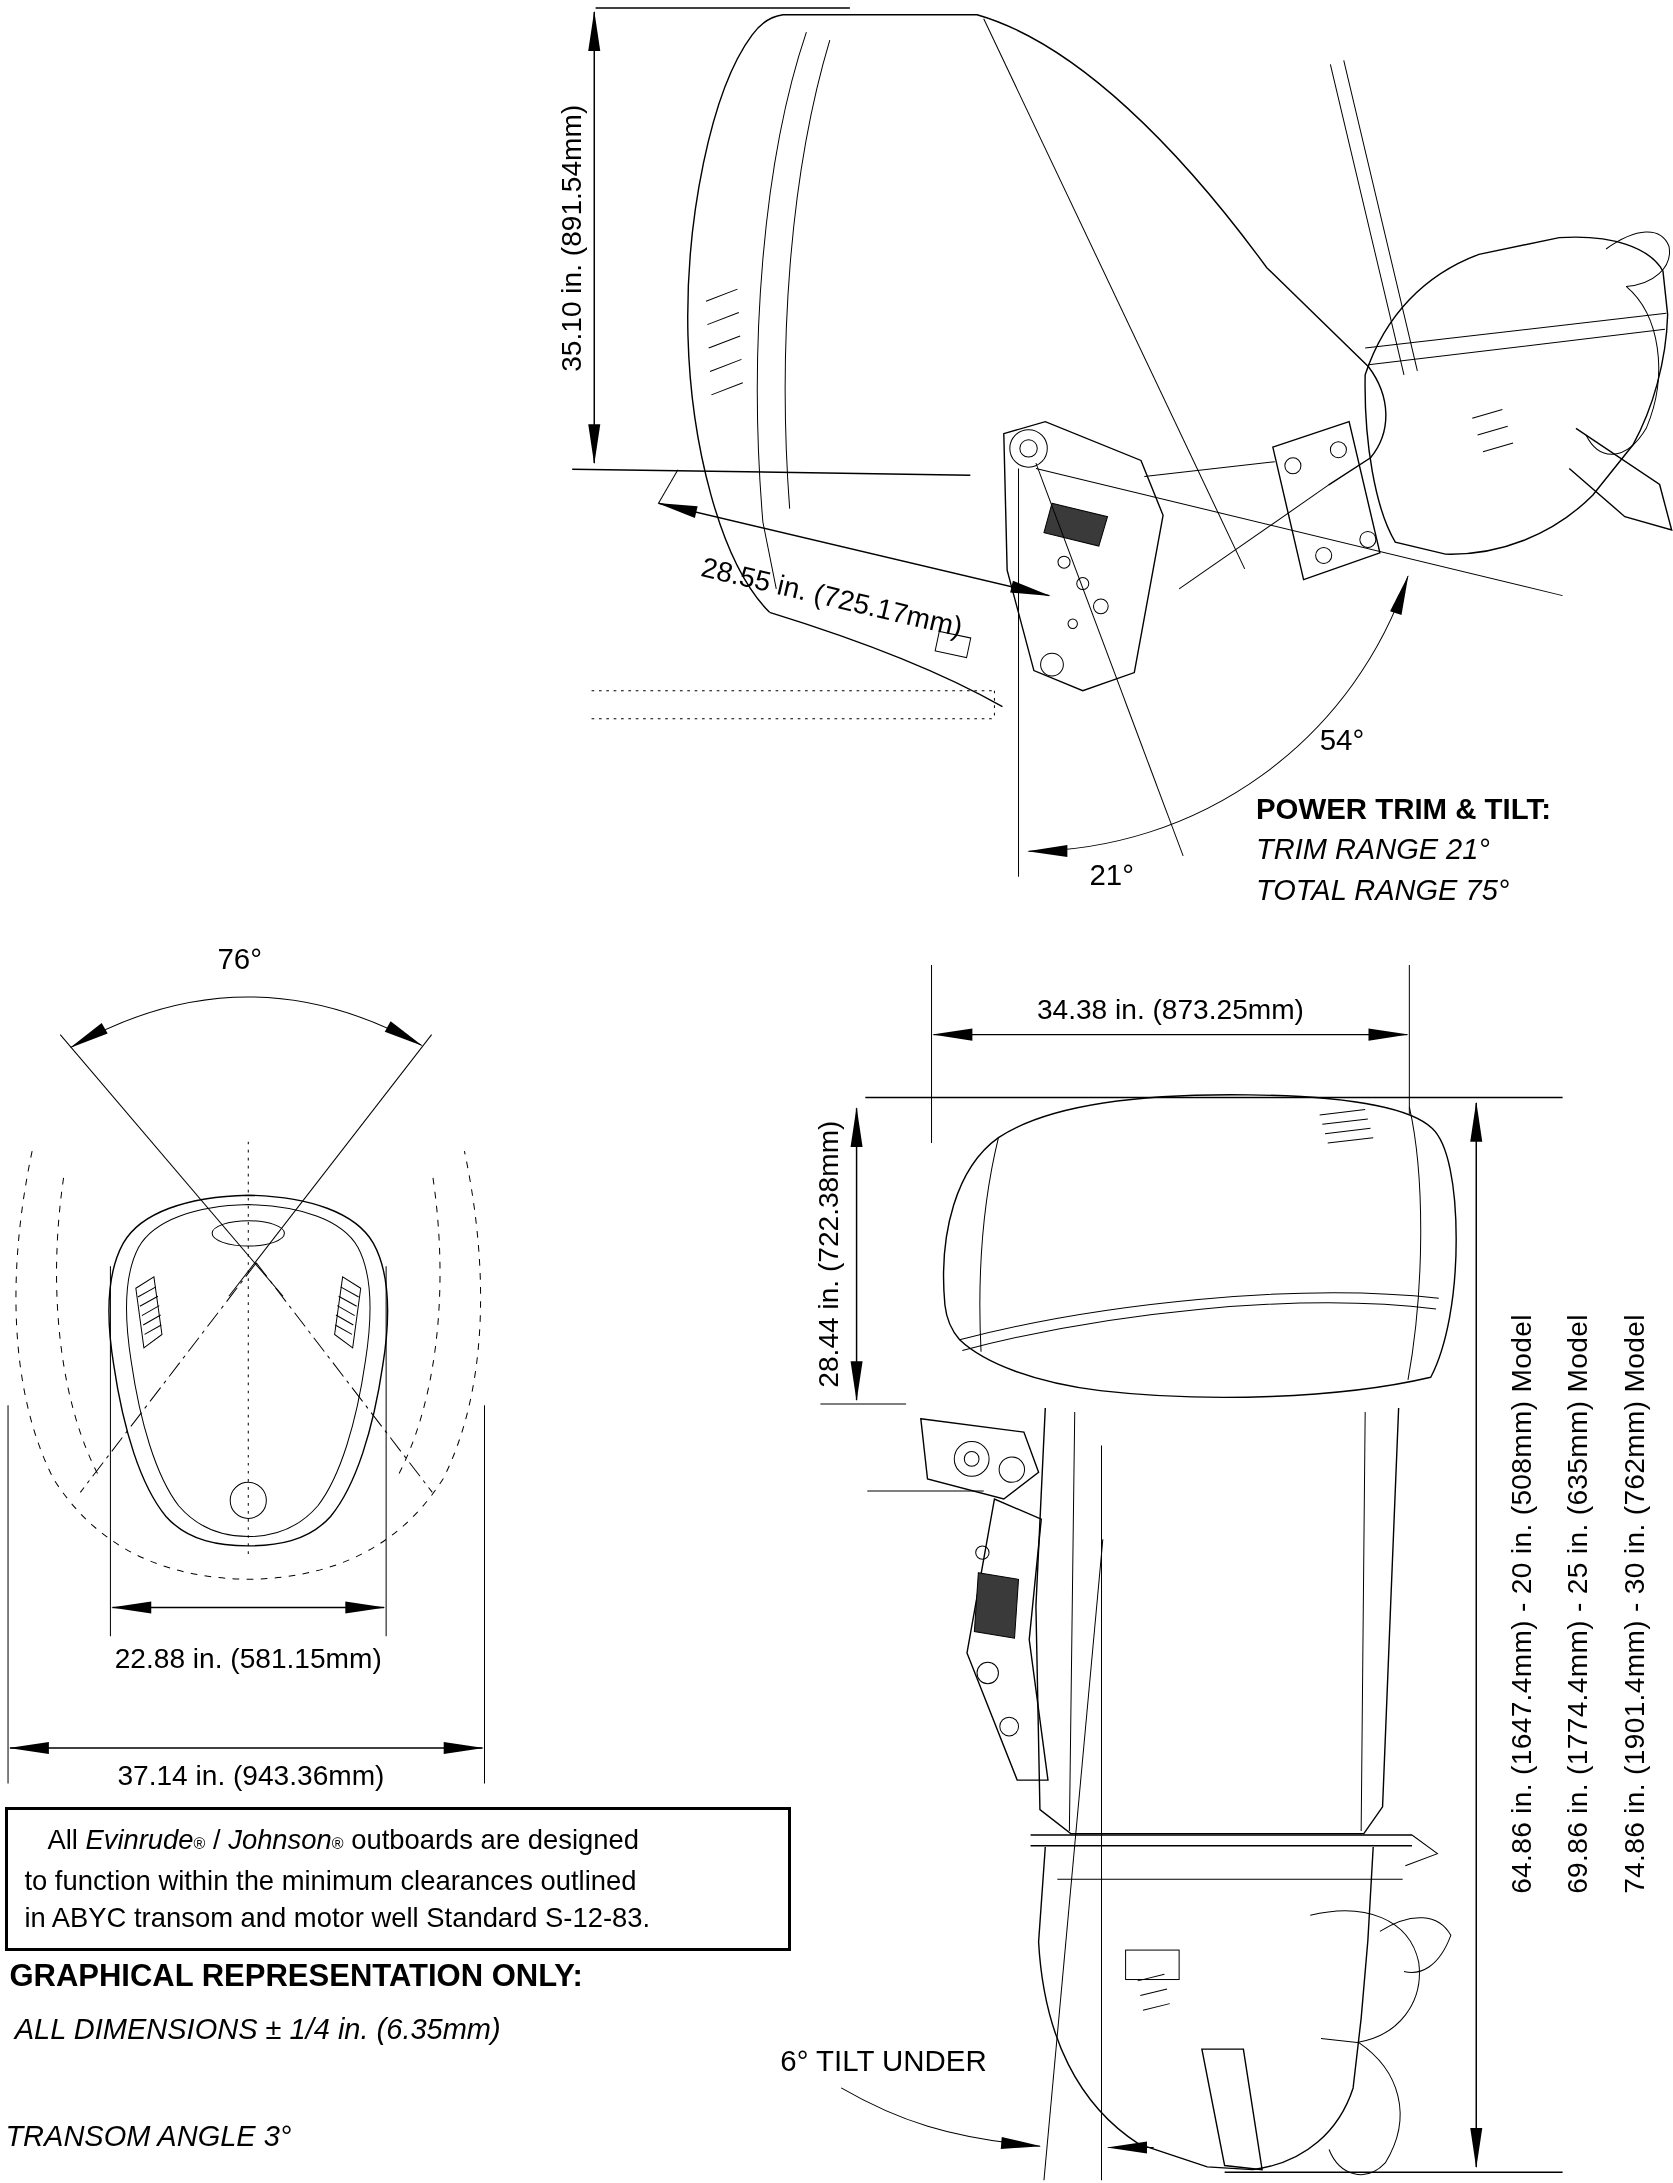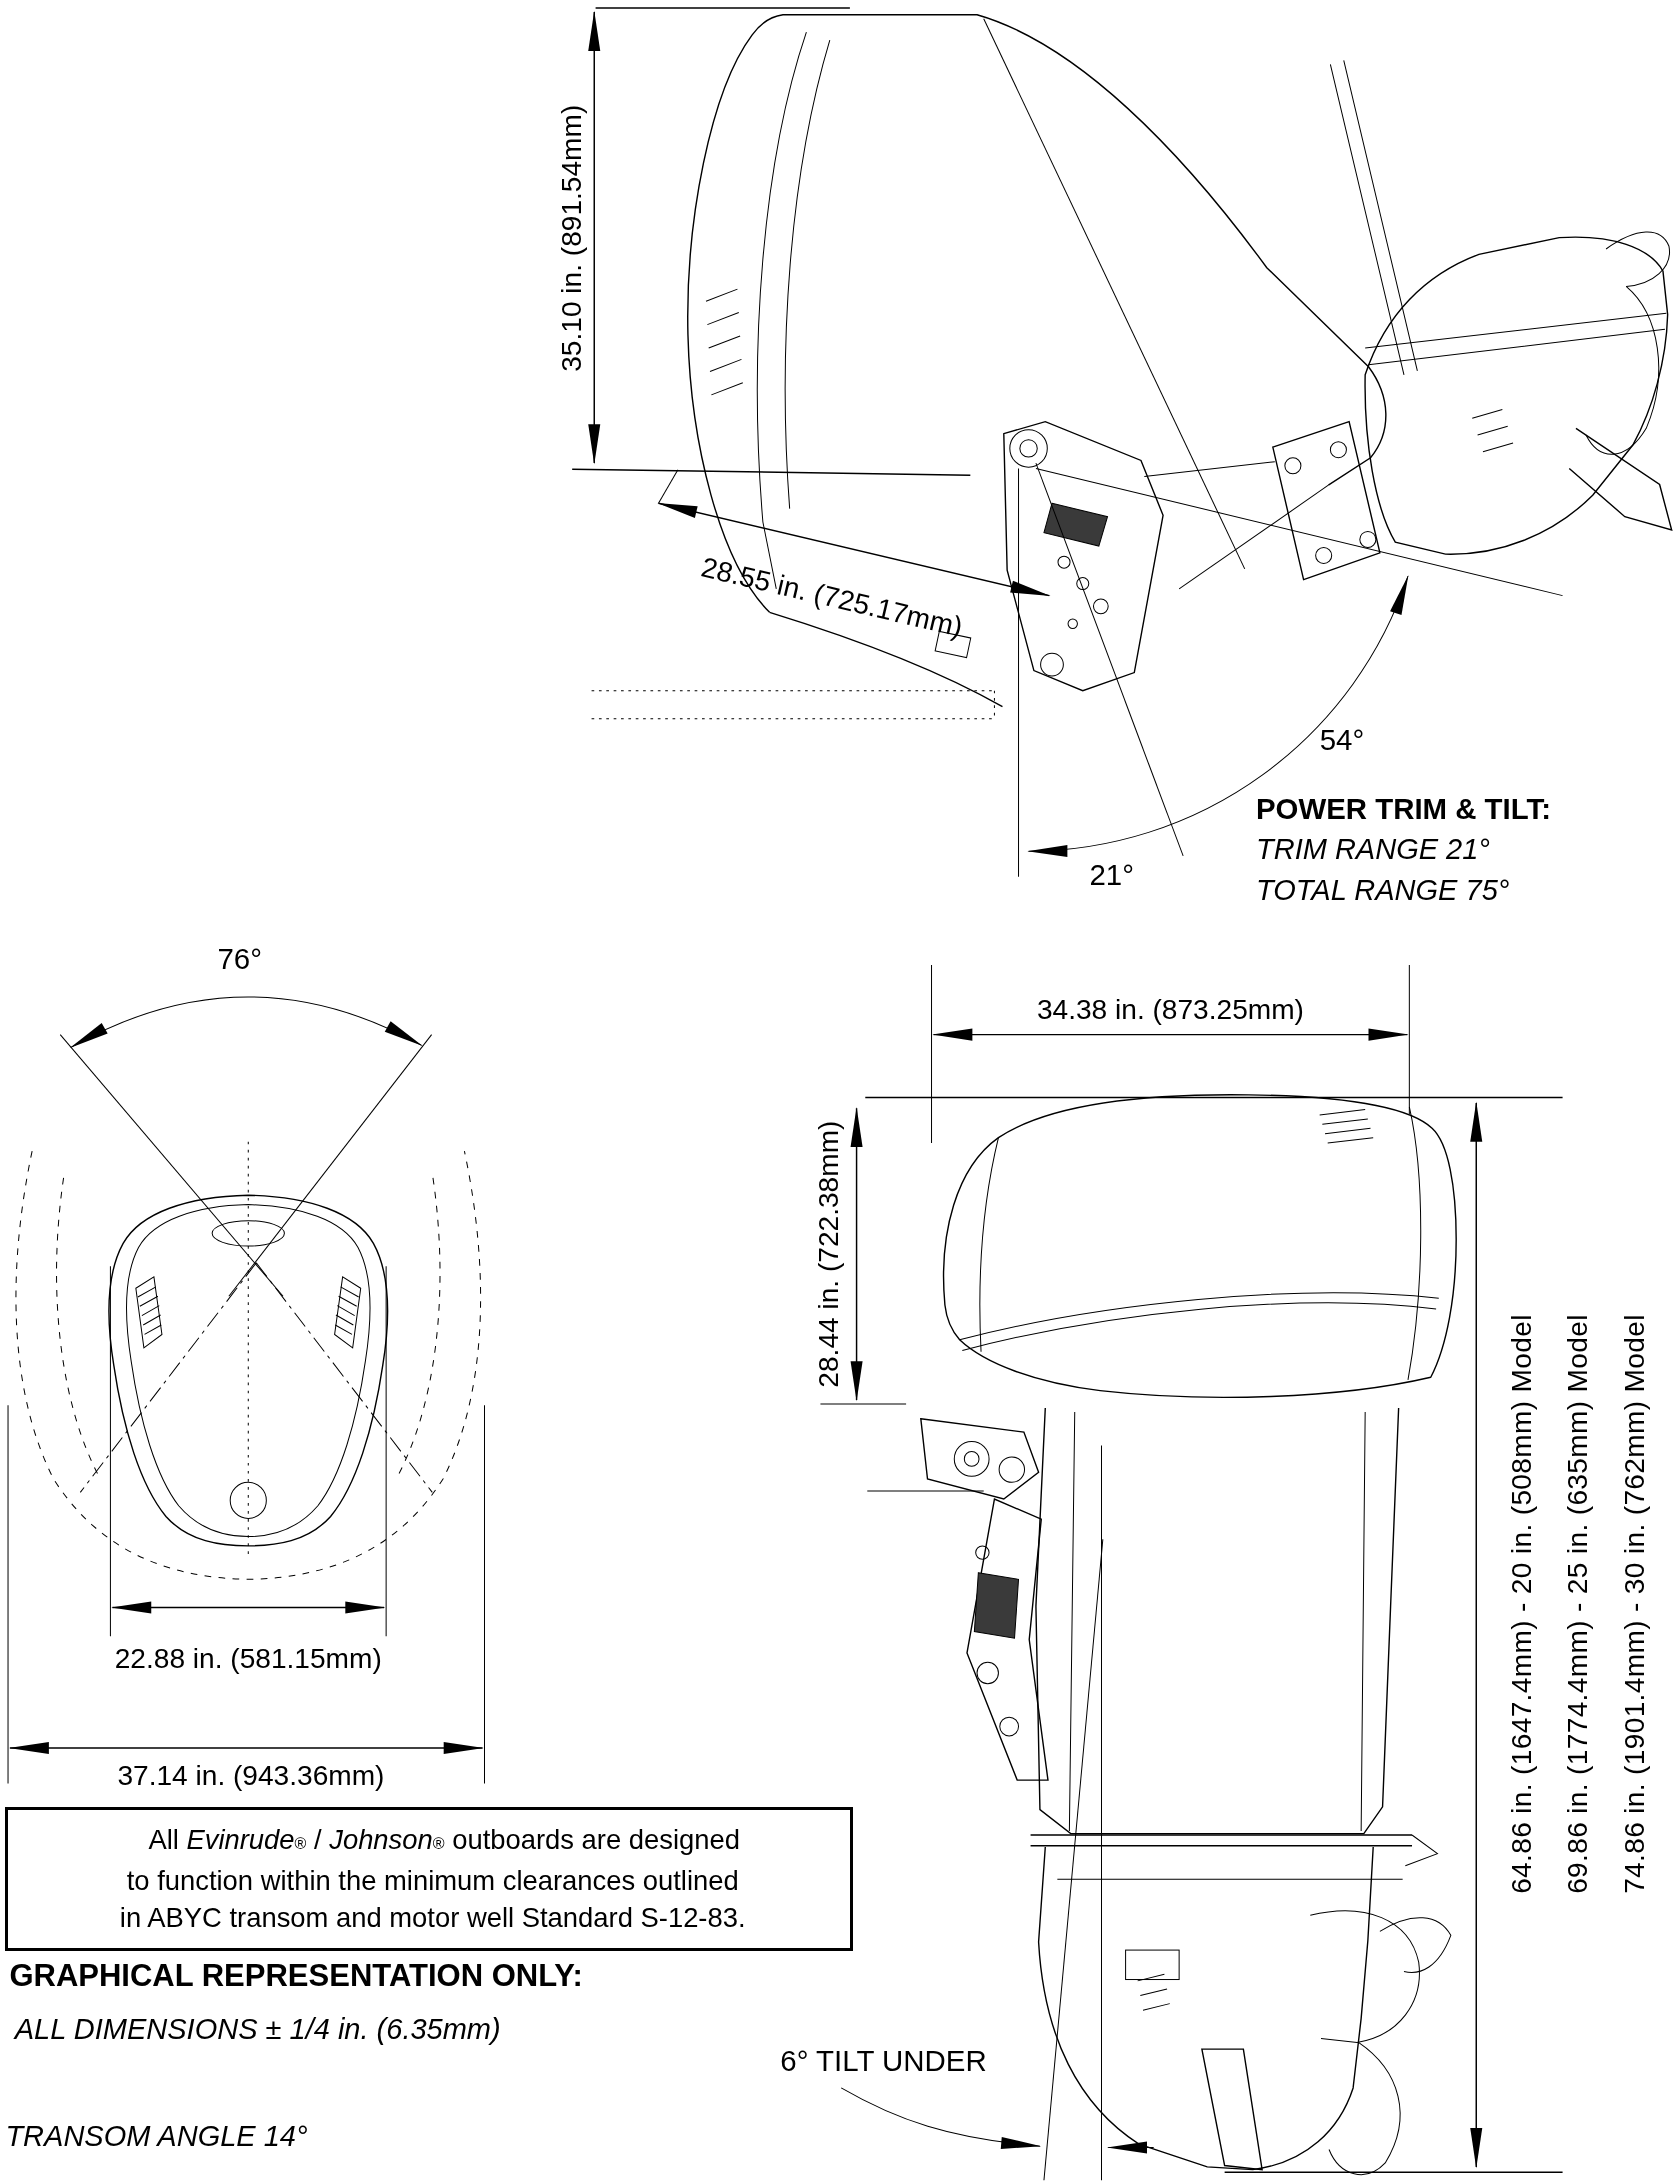--- a/index.html
+++ b/index.html
@@ -12,22 +12,22 @@
   .mdl{font-size:42px;letter-spacing:.5px;}
   .tilt{font-size:44px;}
   .ln{stroke:#000;stroke-width:2.1;fill:none;}
   .thin{stroke:#000;stroke-width:1.5;fill:none;}
   .dimln{stroke:#000;stroke-width:2.2;fill:none;}
   .refln{stroke:#000;stroke-width:2.2;fill:none;}
   .dark{fill:#3a3a3a;stroke:#000;stroke-width:1.5;}
   .overlay{position:absolute;}
   .ptt-title{font-weight:bold;font-size:29.4px;line-height:41px;white-space:nowrap;}
   .ptt-line{font-style:italic;font-size:29px;line-height:41px;white-space:nowrap;}
-  .notice{position:absolute;left:5.4px;top:1807px;width:848px;border:3.3px solid #000;box-sizing:border-box;
-          padding:10.7px 9.4px 12px 16px;font-size:27.4px;line-height:37px;text-align:center;}
+  .notice{position:absolute;left:5.4px;top:1807px;width:786px;border:3.3px solid #000;box-sizing:border-box;
+          padding:10.7px 9.4px 12px 16px;font-size:27.4px;line-height:37px;}
   .notice .l1{text-indent:23px;}
   .rsym{font-size:16px;font-style:normal;vertical-align:baseline;}
   .fnote-h{position:absolute;font-weight:bold;font-size:31px;white-space:nowrap;text-align:center;}
   .fnote-i{position:absolute;font-style:italic;font-size:29px;white-space:nowrap;}
 </style>
 </head>
 <body>
 
 <div id="stage">
 
@@ -237,16 +237,16 @@
 </div>
 
 <div class="notice">
   <div class="l1"><span>All </span><i>Evinrude</i><span class="rsym">®</span><span> / </span><i>Johnson</i><span class="rsym">®</span><span> outboards are designed</span></div>
   <div>to function within the minimum clearances outlined</div>
   <div>in ABYC transom and motor well Standard S-12-83.</div>
 </div>
 
 <div class="fnote-h" style="left:9.4px;top:1958px;">GRAPHICAL REPRESENTATION ONLY:</div>
 <div class="fnote-i" style="left:14.7px;top:2013px;">ALL DIMENSIONS ± 1/4 in. (6.35mm)</div>
-<div class="fnote-i" style="left:5.4px;top:2120px;">TRANSOM ANGLE 14°</div>
+<div class="fnote-i" style="left:5.4px;top:2120px;">TRANSOM ANGLE 3°</div>
 
 </div>
 
 
 </body></html>

